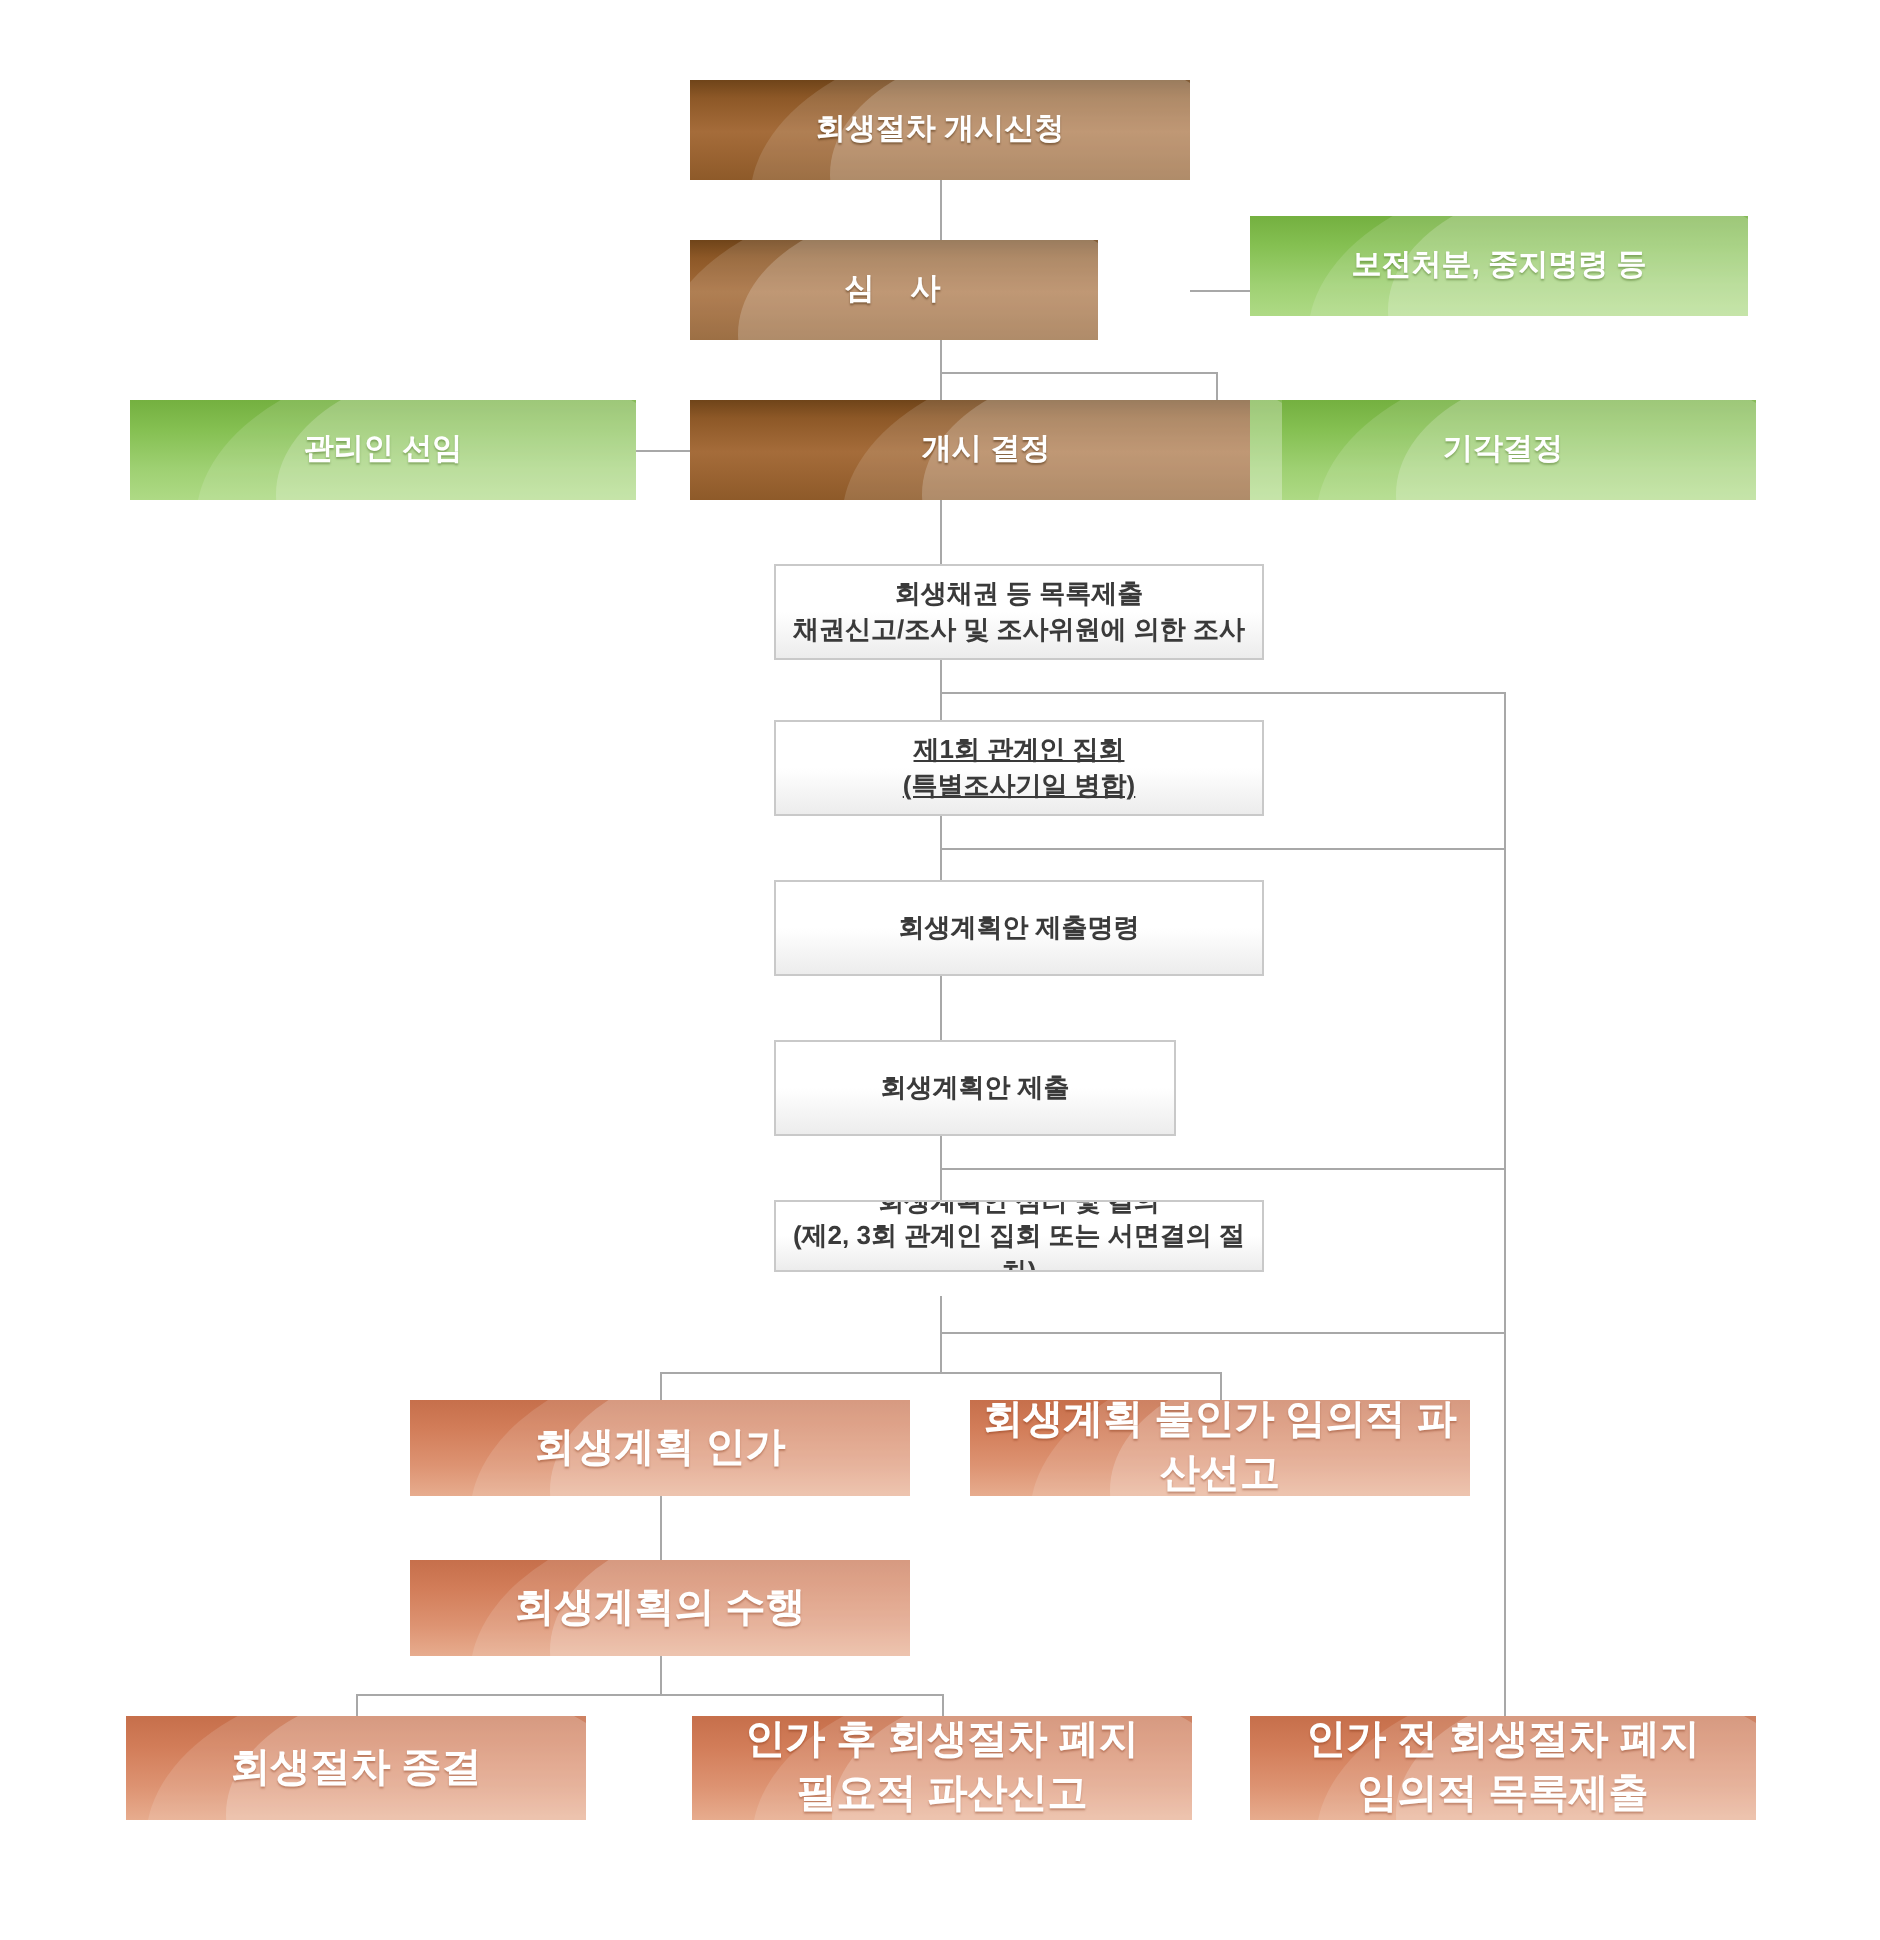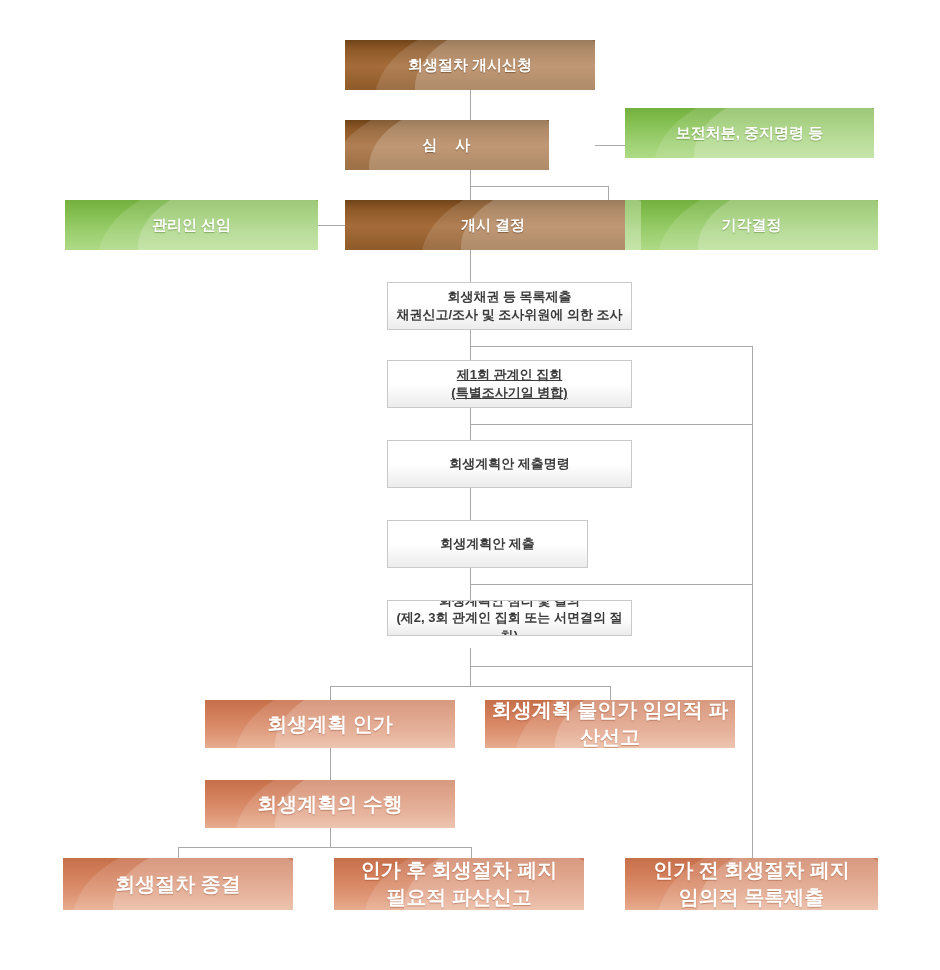--- a/index.html
+++ b/index.html
@@ -177,21 +177,21 @@
   </div>
 
   <div class="box salmon deco" style="left:485px; top:700px; width:250px; height:48px;">
     <span>회생계획 불인가 임의적 파산선고</span>
   </div>
 
   <div class="box salmon deco" style="left:63px; top:858px; width:230px; height:52px;">
     <span>회생절차 종결</span>
   </div>
 
-  <div class="box salmon deco" style="left:334px; top:858px; width:250px; height:52px;">
+  <div class="box salmon deco" style="left:346px; top:858px; width:250px; height:52px;">
     <span>인가 후 회생절차 폐지
 필요적 파산신고</span>
   </div>
 
   <div class="box salmon deco" style="left:625px; top:858px; width:253px; height:52px;">
     <span>인가 전 회생절차 폐지
 임의적 목록제출</span>
   </div>
 
 </div>

